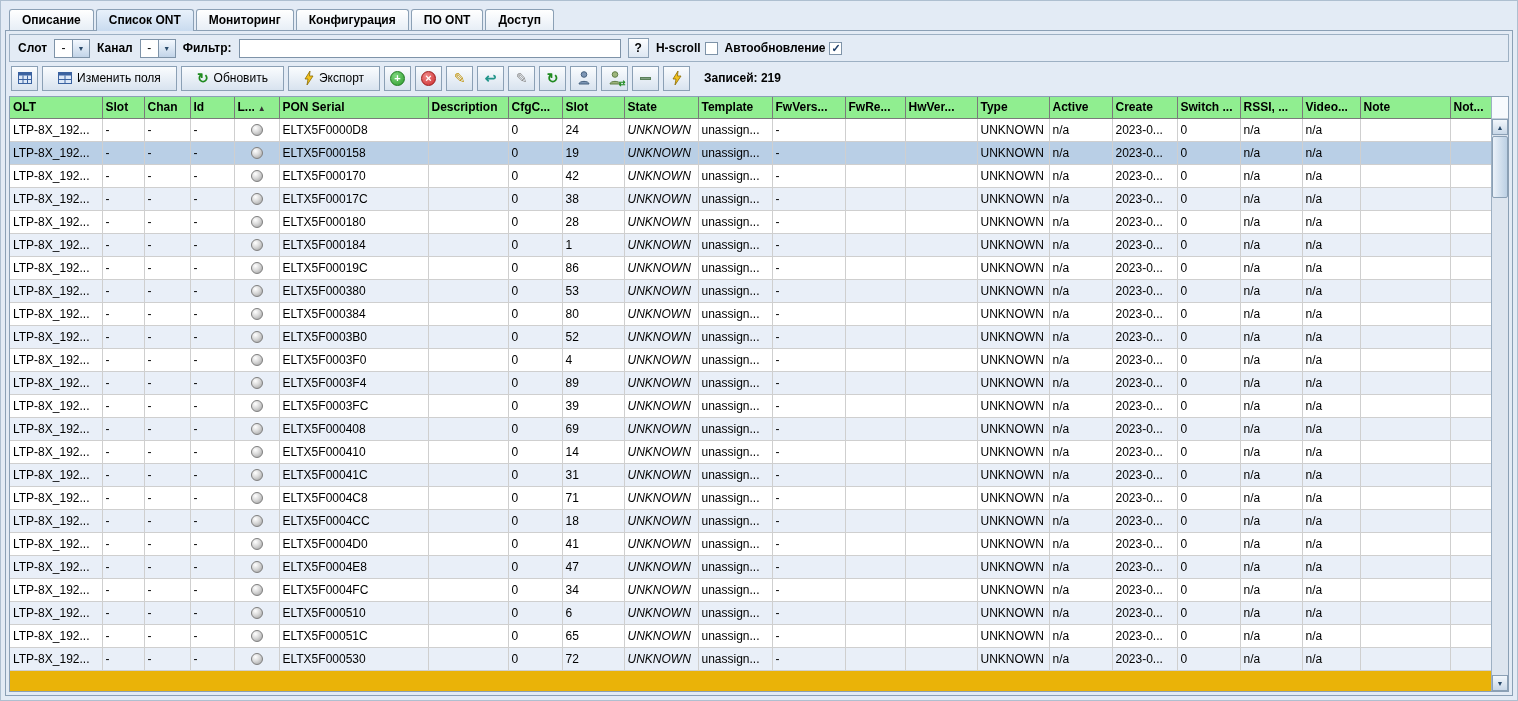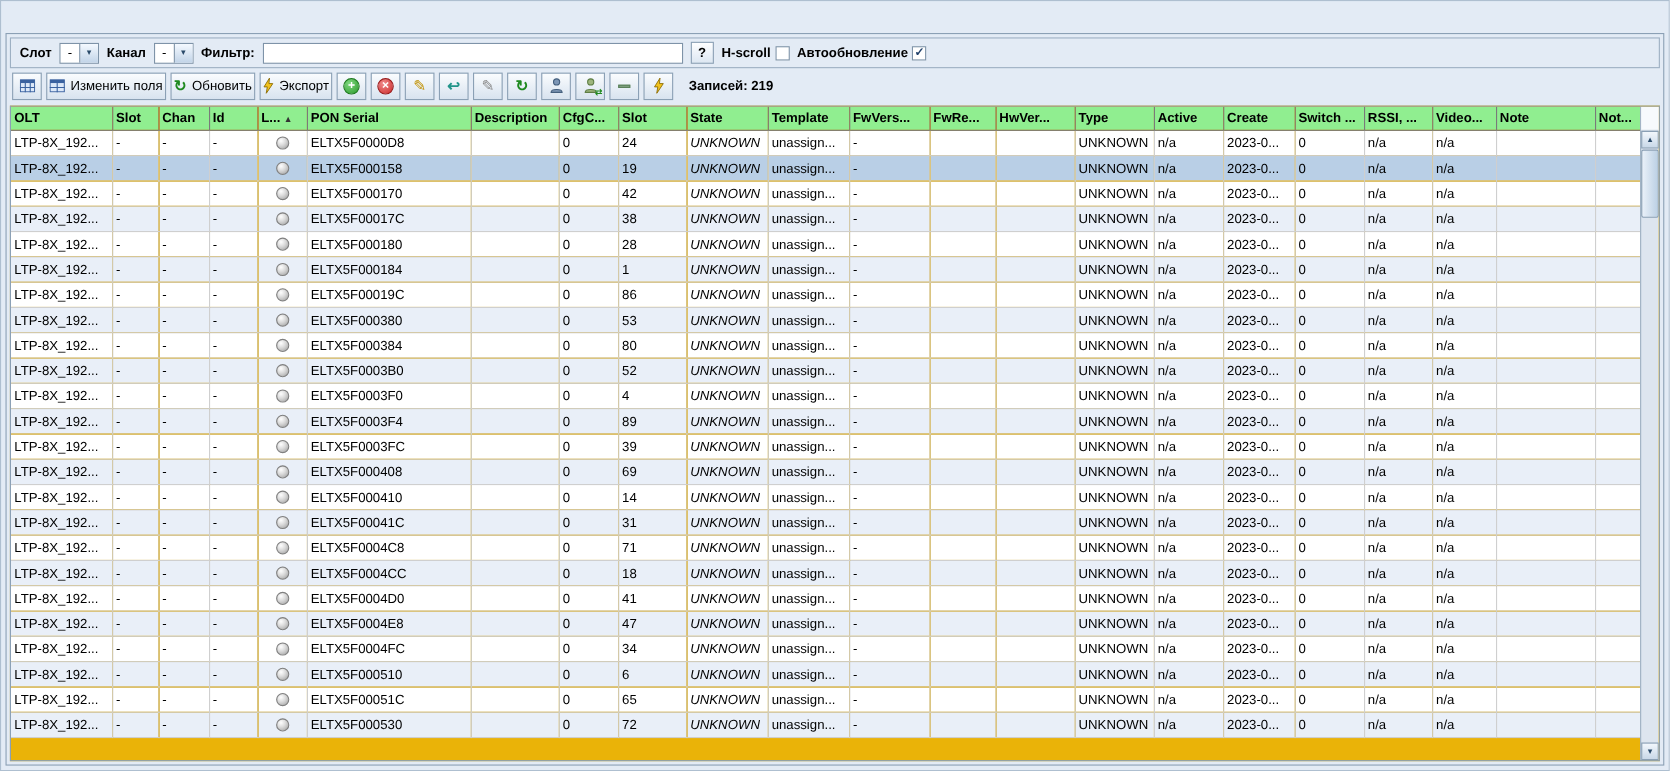--- a/index.html
+++ b/index.html
@@ -35,21 +35,21 @@
             background:linear-gradient(#fdfeff,#dde7f2); font-weight:bold; font-size:12px;
             display:inline-flex; align-items:center; justify-content:center; }
   .checkbox { width:13px; height:13px; border:1px solid #7e93a8; background:#fff;
               display:inline-flex; align-items:center; justify-content:center;
               font-size:11px; font-weight:bold; color:#20406a; line-height:1; cursor:default; }
   .cb-group { display:inline-flex; align-items:flex-end; gap:4px; }
 
   
   .action-row { height:32px; display:flex; align-items:center; gap:4px; padding:2px 2px; flex:0 0 auto; }
   .btn { height:25px; border:1px solid #8ba0b5; background:linear-gradient(#fafcfe,#d8e3ef);
-         display:inline-flex; align-items:center; gap:5px; padding:0 2px; font:inherit; cursor:default; }
+         display:inline-flex; align-items:center; gap:5px; padding:0 15px; font:inherit; cursor:default; }
   .icon-btn { width:27px; padding:0; justify-content:center; }
   .records { font-weight:bold; margin-left:10px; white-space:nowrap; }
   .g-refresh { color:#1f8a1f; font-weight:bold; font-size:14px; line-height:1; }
   .g-pencil { color:#c09000; font-size:14px; line-height:1; }
   .g-pencil-gray { color:#8a8a8a; font-size:14px; line-height:1; }
   .g-undo { color:#22958a; font-weight:bold; font-size:14px; line-height:1; }
   .mini { display:inline-flex; width:15px; height:15px; border-radius:50%; align-items:center;
           justify-content:center; color:#fff; font-weight:bold; font-size:11px; line-height:1; }
   .mini.green { background:radial-gradient(circle at 35% 30%, #7fd87f, #2c9a2c); border:1px solid #1d7a1d; }
   .mini.red   { background:radial-gradient(circle at 35% 30%, #f08a8a, #cc2a2a); border:1px solid #9a1a1a; }
@@ -86,20 +86,28 @@
   .vs-down { bottom:0; }
   .vs-thumb { position:absolute; top:39px; left:0; width:16px; height:62px;
               border:1px solid #8ba0b5; border-radius:2px;
               background:linear-gradient(90deg,#eaf1f9,#bcd0e4); cursor:default; }
 </style>
 </head>
 <body>
 
 <div class="window">
 
+  <div class="tab-bar">
+      <div class="tab">Описание</div>
+      <div class="tab active">Список ONT</div>
+      <div class="tab">Мониторинг</div>
+      <div class="tab">Конфигурация</div>
+      <div class="tab">ПО ONT</div>
+      <div class="tab">Доступ</div>
+    </div>
 
   <div class="content">
 
     <div class="filter-row">
       <span class="lbl">Слот</span>
       <span class="combo">
         <span class="combo-val">-</span>
         <span class="combo-btn">▼</span>
       </span>
       <span class="lbl">Канал</span>

